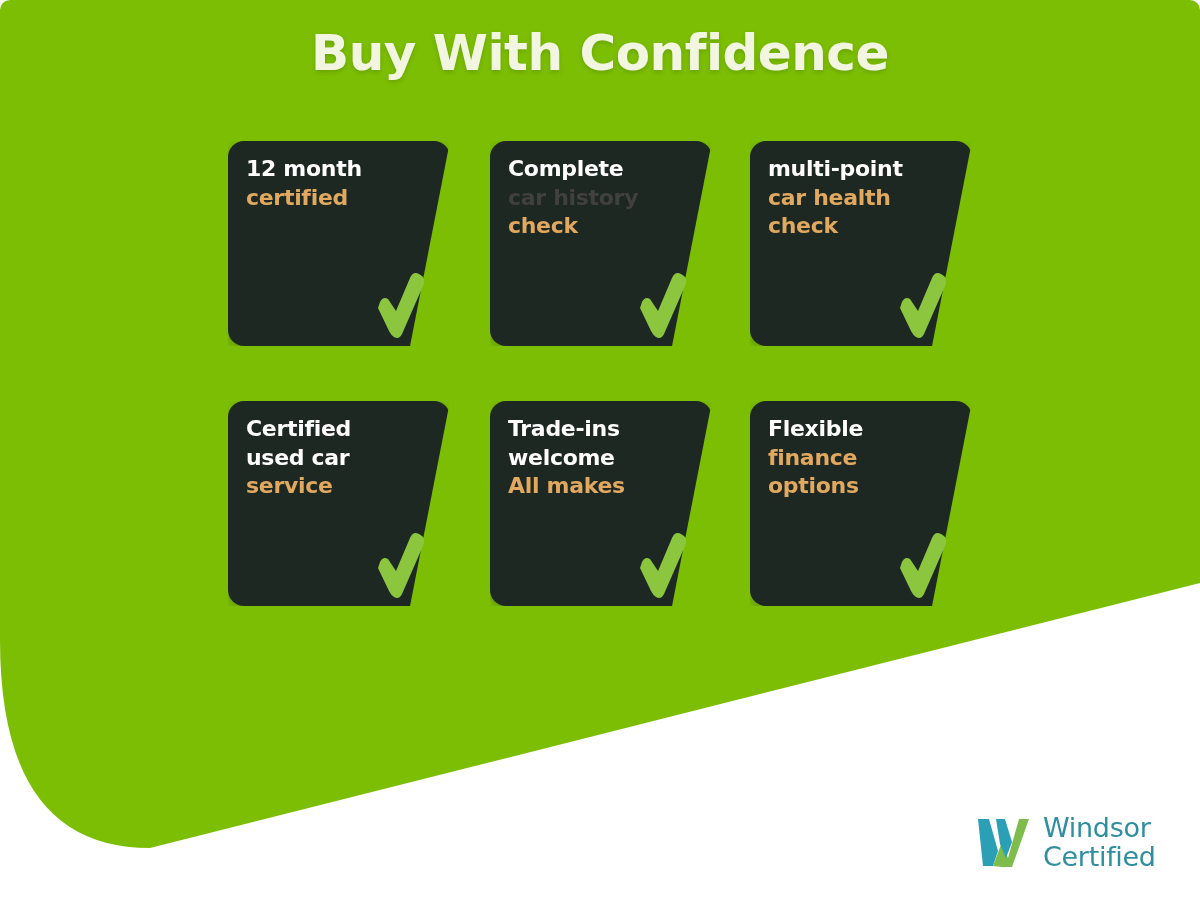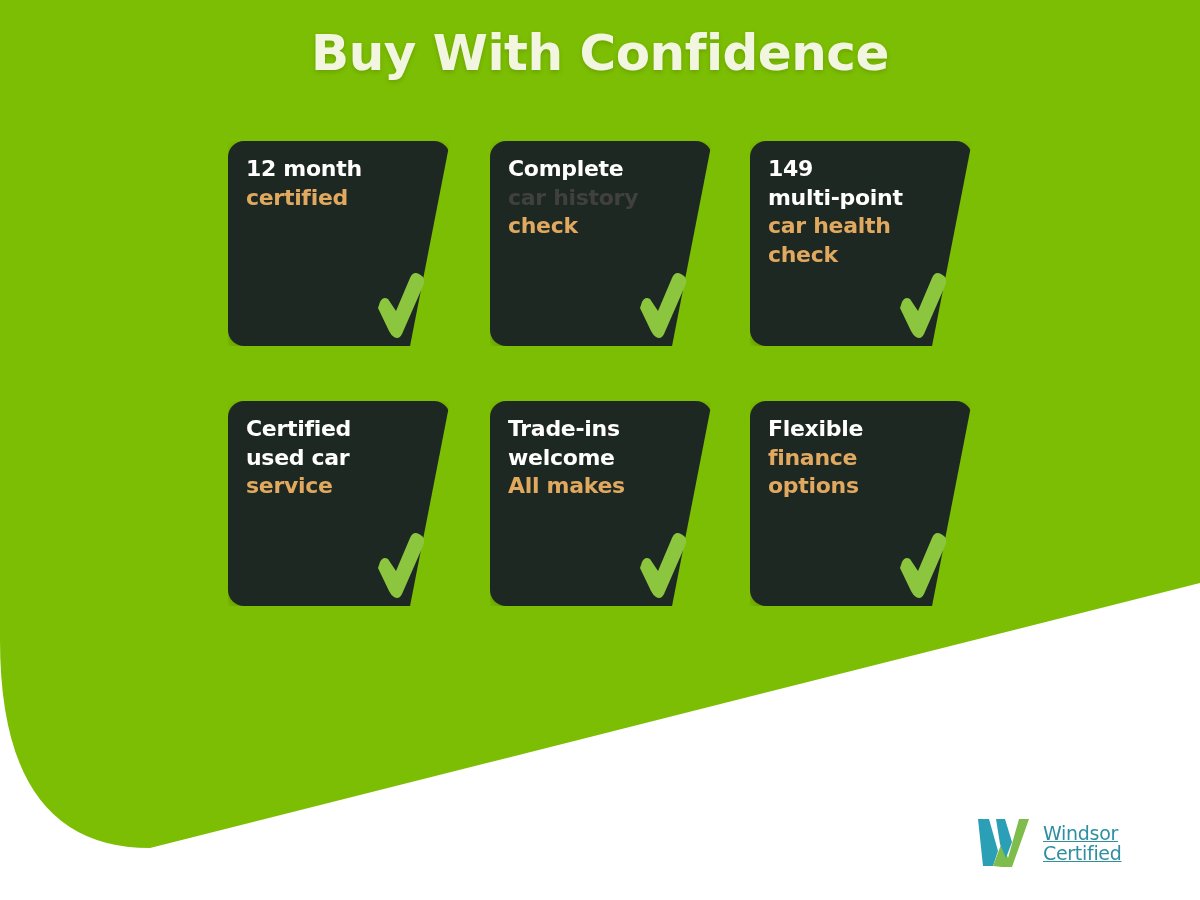--- a/index.html
+++ b/index.html
@@ -11,20 +11,21 @@
   body {
     font-family: "Liberation Sans", sans-serif;
   }
 
   #stage {
     position: relative;
     width: 1200px;
     height: 900px;
     overflow: hidden;
     background: #ffffff;
+    border-radius: 10px;
   }
 
   
   .green-bg {
     position: absolute;
     inset: 0;
     width: 1200px;
     height: 900px;
     display: block;
   }
@@ -107,26 +108,25 @@
     top: 806px;
     width: 200px;
     height: 74px;
     display: flex;
     align-items: center;
     gap: 9px;
   }
   .logo-mark { width: 62px; height: 58px; flex: none; }
   .logo-words {
     font-family: "DejaVu Sans", sans-serif;
-    font-size: 19px;
+    font-size: 27px;
     line-height: 1.07;
     color: #2e8fa0;
     letter-spacing: -0.3px;
     white-space: nowrap;
-    text-decoration: underline;
   }
   .logo-words span { display: block; }
 </style>
 </head>
 <body>
 
 <div id="stage">
 
   <svg class="green-bg" viewBox="0 0 1200 900" preserveAspectRatio="none" aria-hidden="true">
     <path id="green-path" d="M0,0 L1200,0 L1200,583 L150,848 Q0,848 0,640 Z" fill="#7cbe03"></path>
@@ -152,21 +152,20 @@
           <span class="line-amber" style="color: #404040;">car history</span>
           <span class="line-amber" style="color: rgb(224, 169, 95);">check</span>
         </div>
         <div class="tick"><svg viewBox="0 0 58 72" aria-hidden="true">
             <path d="M8,40 L10,34 Q13,28 18,31 L26,43 L40,10 Q43,3 49,6 L52,8 Q56,11 53,18 L32,66 Q29,72 24,69 Q21,67 19,63 Z" fill="#8cc63f"></path>
           </svg></div>
       </div>
       <div class="card c2">
         <div class="card-shape" style="background: rgb(30, 40, 35);"></div>
         <div class="card-text">
-          <span class="line-white" style="color: rgb(255, 255, 255);">149</span>
           <span class="line-white" style="color: rgb(255, 255, 255);">multi-point</span>
           <span class="line-amber" style="color: rgb(224, 169, 95);">car health</span>
           <span class="line-amber" style="color: rgb(224, 169, 95);">check</span>
         </div>
         <div class="tick"><svg viewBox="0 0 58 72" aria-hidden="true">
             <path d="M8,40 L10,34 Q13,28 18,31 L26,43 L40,10 Q43,3 49,6 L52,8 Q56,11 53,18 L32,66 Q29,72 24,69 Q21,67 19,63 Z" fill="#8cc63f"></path>
           </svg></div>
       </div>
       <div class="card c3">
         <div class="card-shape" style="background: rgb(30, 40, 35);"></div>

